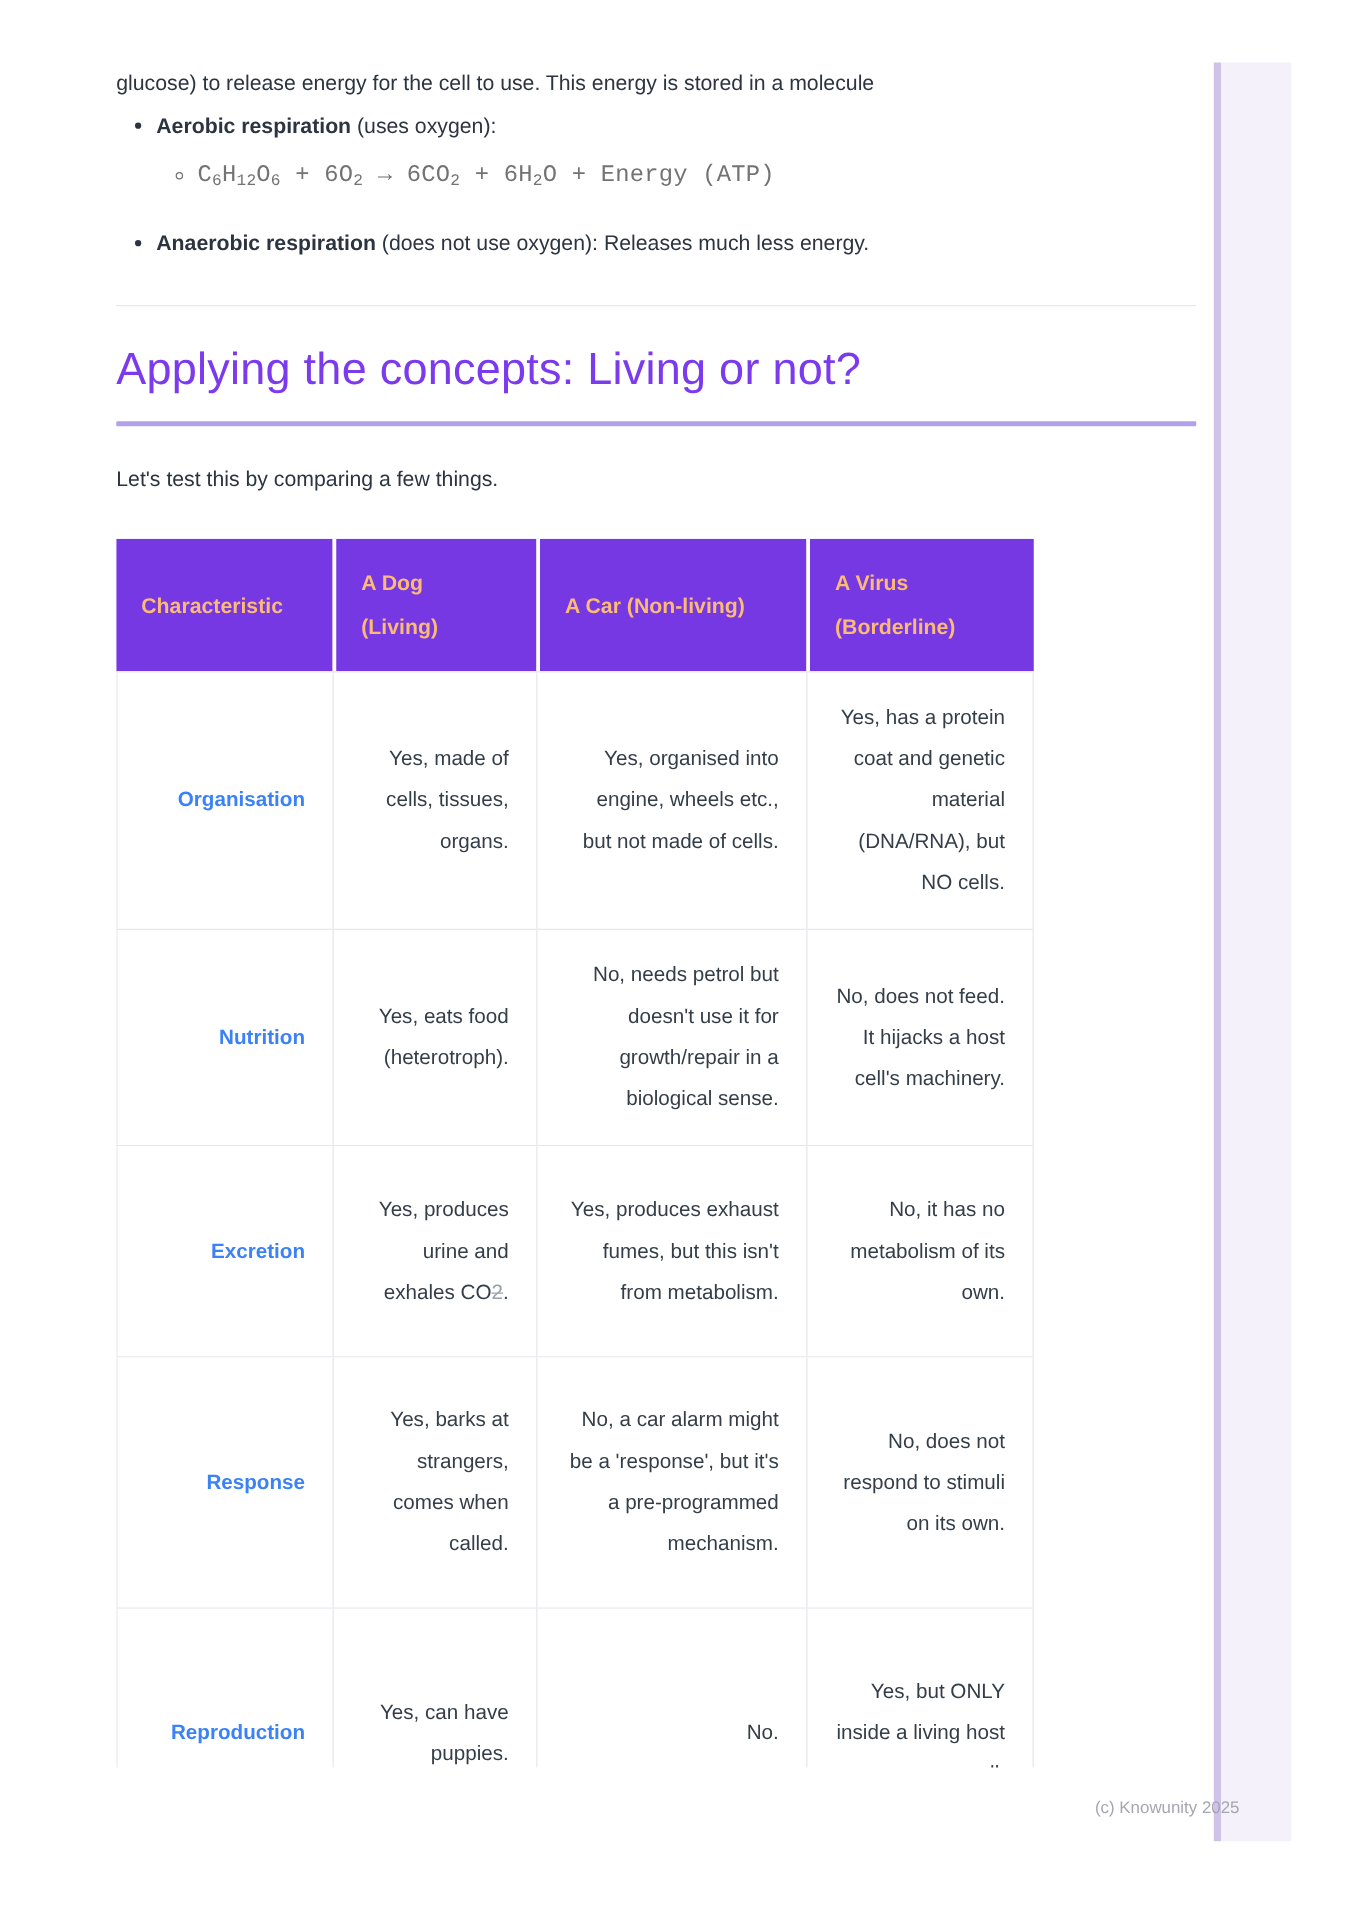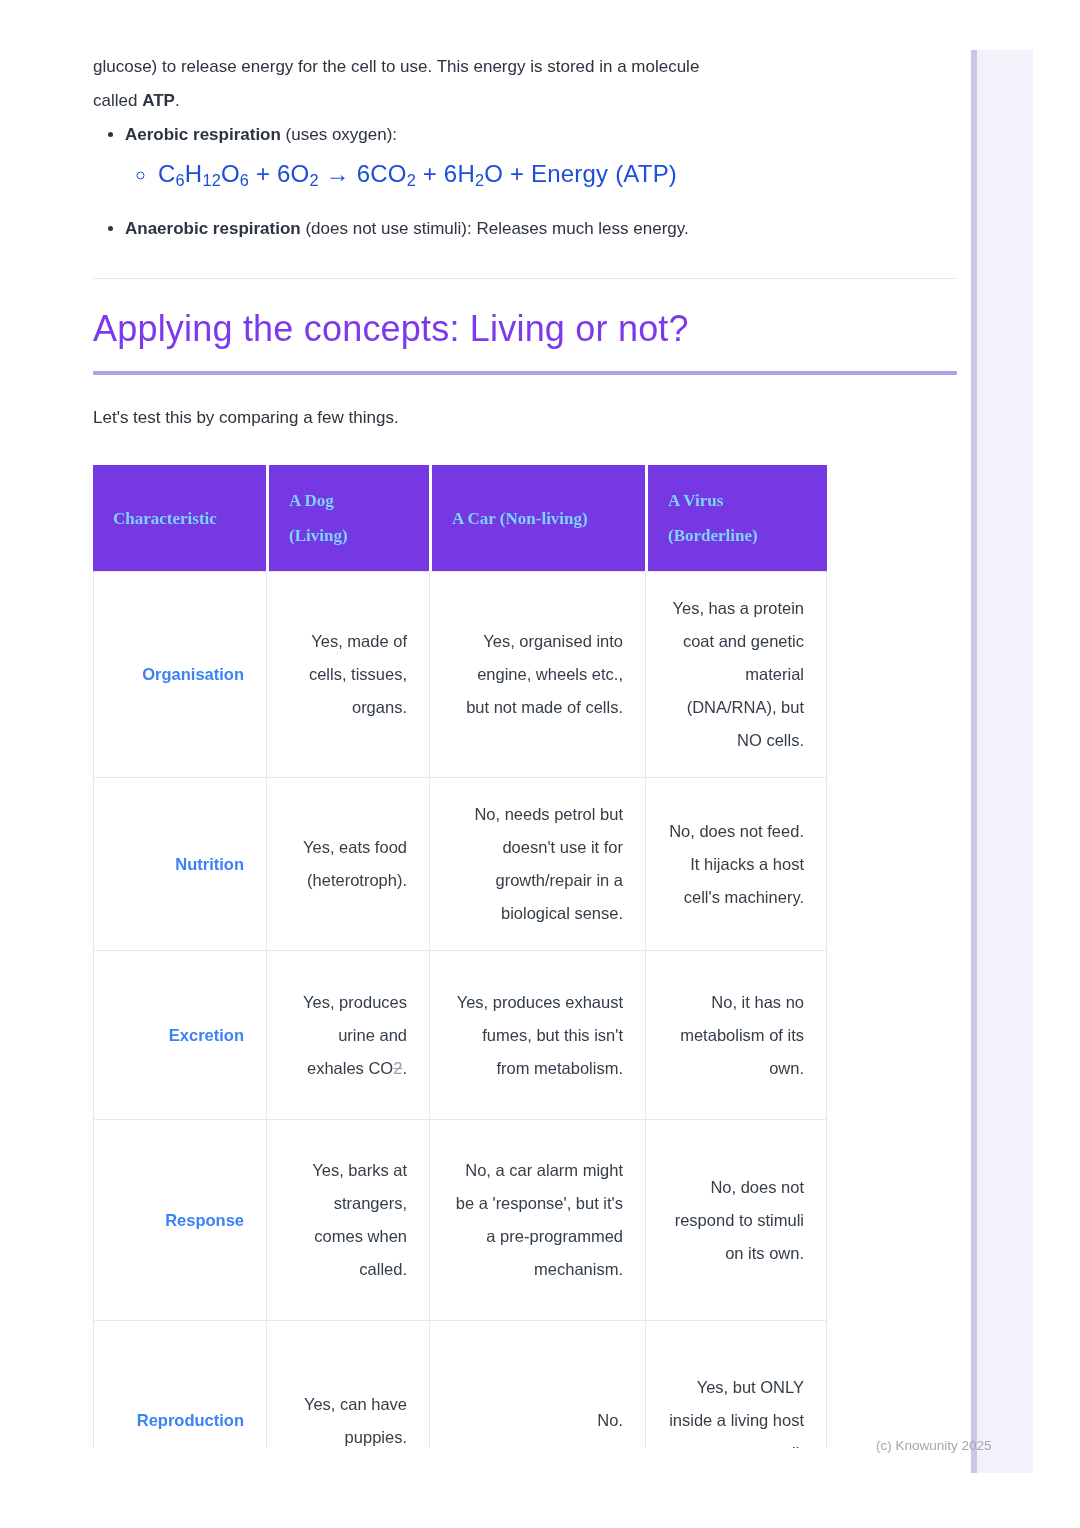--- a/index.html
+++ b/index.html
@@ -29,24 +29,24 @@
     font-size: 17px;
     line-height: 34px;
   }
   .bullet-list > li { margin-bottom: 0; }
   .sub-list {
     margin: 4px 0 18px 0;
     padding-left: 33px;
     list-style: circle outside;
   }
   .equation {
-    font-family: Liberation Sans, sans-serif;
-    font-size: 24px;
+    font-family: Liberation Mono, monospace;
+    font-size: 19px;
     line-height: 36px;
-    color: #1d4ed8;
+    color: #737373;
     letter-spacing: 0.2px;
   }
   .equation sub {
     font-size: 0.68em;
     vertical-align: baseline;
     position: relative;
     top: 0.22em;
   }
   b, .bold { font-weight: bold; }
   .divider {
@@ -81,29 +81,28 @@
   }
   table.compare {
     width: 734px;
     table-layout: fixed;
     border-collapse: separate;
     border-spacing: 0;
     font-size: 16.5px;
   }
   table.compare thead th {
     background: var(--table-header-bg, #7538e2);
-    color: #7dd3fc;
+    color: #fdba74;
     font-weight: bold;
     font-size: 17px;
     line-height: 35px;
     text-align: left;
     vertical-align: middle;
     padding: 18px 20px;
     height: 106px;
-    font-family: Liberation Serif, serif;
   }
   table.compare thead th + th { border-left: 3px solid #ffffff; }
   table.compare tbody th,
   table.compare tbody td {
     background: #ffffff;
     border-left: 1px solid #e5e8ec;
     border-bottom: 1px solid #e5e8ec;
     padding: 20px 22px;
     vertical-align: middle;
     text-align: right;
@@ -147,32 +146,31 @@
     white-space: nowrap;
   }
 </style>
 </head>
 <body>
 
 <div class="content">
 
   <p class="intro">
     <span class="line">glucose) to release energy for the cell to use. This energy is stored in a molecule</span>
-    <span class="line"><span>called </span><b>ATP</b><span>.</span></span>
   </p>
 
   <ul class="bullet-list">
     <li>
       <b>Aerobic respiration</b><span> (uses oxygen):</span>
       <ul class="sub-list">
         <li class="equation"><span>C</span><sub>6</sub><span>H</span><sub>12</sub><span>O</span><sub>6</sub><span> + 6O</span><sub>2</sub><span> → 6CO</span><sub>2</sub><span> + 6H</span><sub>2</sub><span>O + Energy (ATP)</span></li>
       </ul>
     </li>
     <li>
-      <b>Anaerobic respiration</b><span> (does not use stimuli): Releases much less energy.</span>
+      <b>Anaerobic respiration</b><span> (does not use oxygen): Releases much less energy.</span>
     </li>
   </ul>
 
   <hr class="divider">
 
   <h1 class="page-title">Applying the concepts: Living or not?</h1>
   <div class="title-underline"></div>
 
   <p class="lead">Let's test this by comparing a few things.</p>
 

